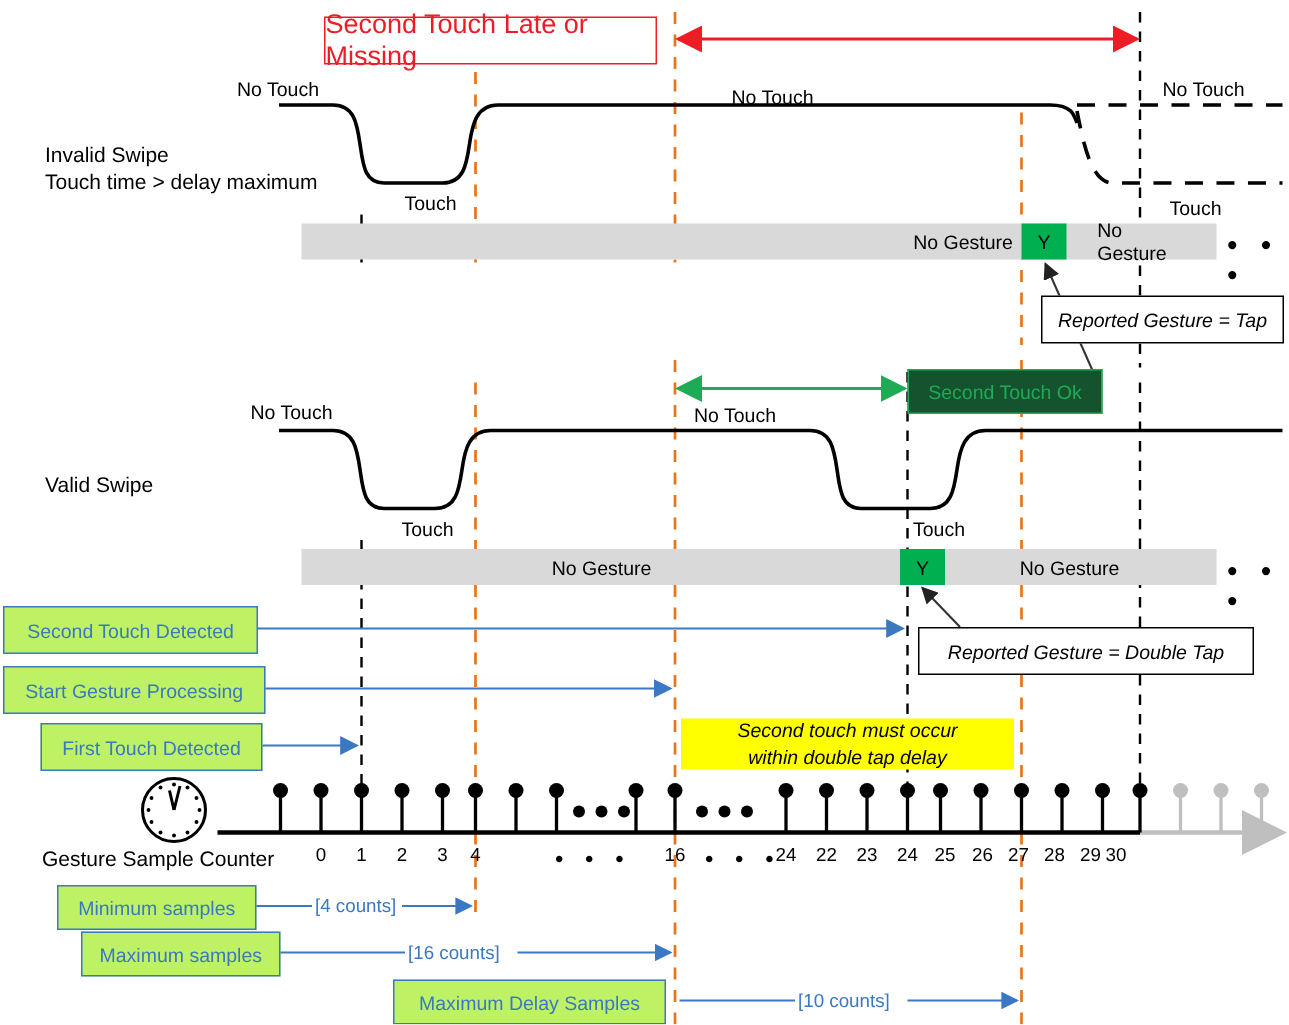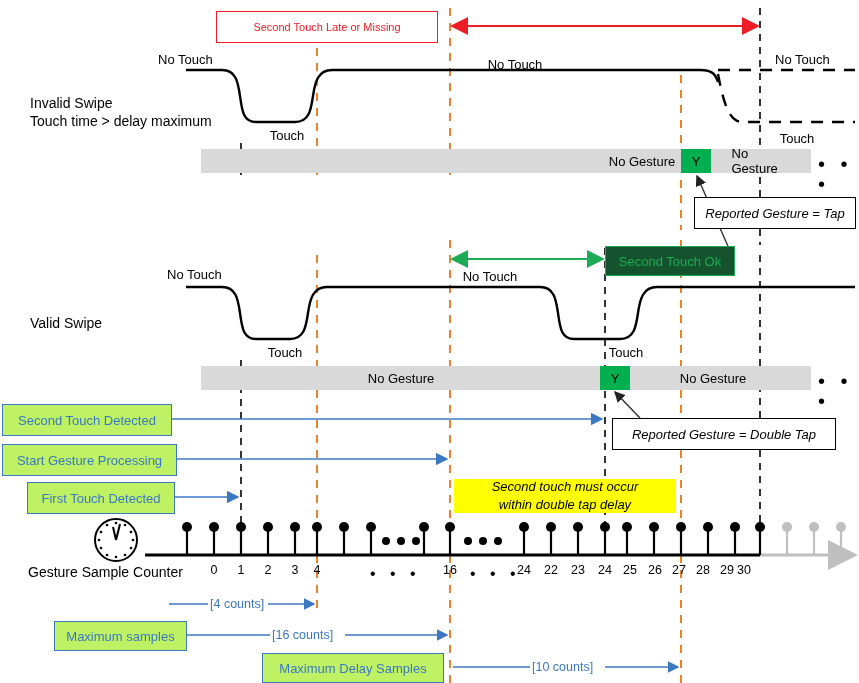--- a/index.html
+++ b/index.html
@@ -2,21 +2,21 @@
 <html><head>
 <meta charset="utf-8">
 <style>
   html,body{margin:0;padding:0;background:#fff;}
   body{width:859px;height:683px;font-family:"Liberation Sans",sans-serif;}
   #stage{position:relative;width:859px;height:683px;overflow:hidden;background:#fff;}
   svg.layer{position:absolute;left:0;top:0;width:859px;height:683px;}
   .lbl{position:absolute;font-family:"Liberation Sans",sans-serif;white-space:nowrap;}
   .blk{color:#000;font-size:13px;}
   .blk14{color:#000;font-size:14px;}
-  .red-box{position:absolute;border:1.6px solid #ee1c25;color:#ee1c25;font-size:11px;
+  .red-box{position:absolute;border:1.6px solid #ee1c25;color:#ee1c25;font-size:18px;
     display:flex;align-items:center;justify-content:center;background:#fff;}
   .grn-box{position:absolute;border:1.4px solid #1faa55;color:#1faa55;font-size:13px;
     display:flex;align-items:center;justify-content:center;background:#14532d;}
   .blu-box{position:absolute;border:1.3px solid #3b78c2;color:#3b78c2;font-size:13px;
     display:flex;align-items:center;justify-content:center;background:#bef264;}
   .blk-box{position:absolute;border:1.3px solid #000;color:#000;font-size:13px;font-style:italic;
     display:flex;align-items:center;justify-content:center;background:#fff;}
   .yel-box{position:absolute;background:#ffff00;color:#000;font-size:13px;font-style:italic;
     display:flex;flex-direction:column;align-items:center;justify-content:center;line-height:1.35;}
   .gbar{position:absolute;background:#d9d9d9;height:24px;display:flex;align-items:center;}
@@ -312,20 +312,23 @@
   <div class="cnt" style="left:727px;top:563px;">29</div>
   <div class="cnt" style="left:744px;top:563px;">30</div>
 
   <div class="dots" style="left:370px;top:566px;font-size:16px;">
     <span>• • •</span>
   </div>
   <div class="dots" style="left:470px;top:566px;font-size:16px;">
     <span>• • •</span>
   </div>
 
+  <div class="blu-box" style="left:38px;top:590px;width:131px;height:28px;">
+    <span>Minimum samples</span>
+  </div>
   <div class="lbl" style="left:210px;top:597px;color:#3b78c2;font-size:12.5px;">
     <span>[4 counts]</span>
   </div>
 
   <div class="blu-box" style="left:38px;top:621px;width:131px;height:28px;margin-left:16px;">
     <span>Maximum samples</span>
   </div>
   <div class="lbl" style="left:272px;top:628px;color:#3b78c2;font-size:12.5px;">
     <span>[16 counts]</span>
   </div>

